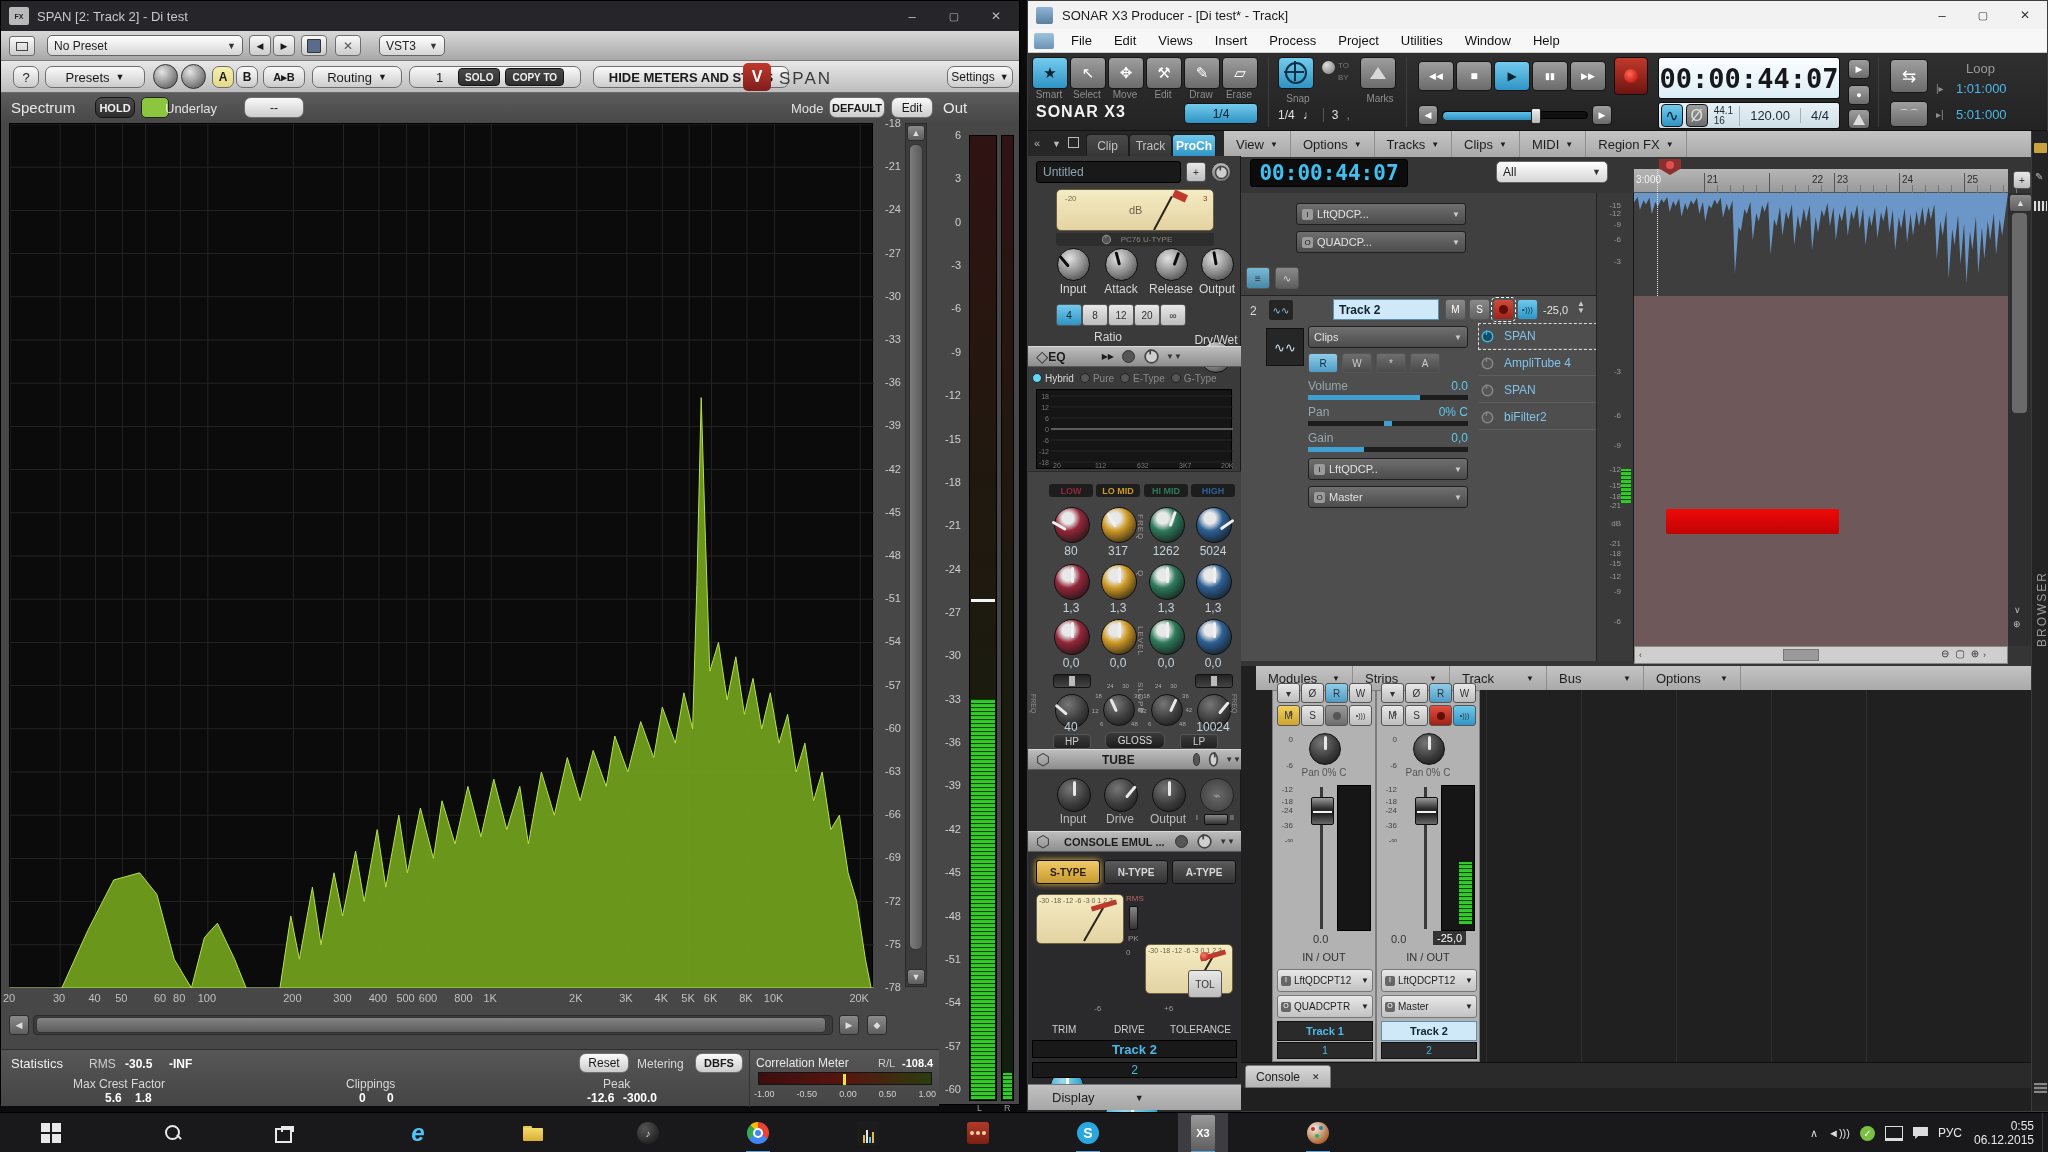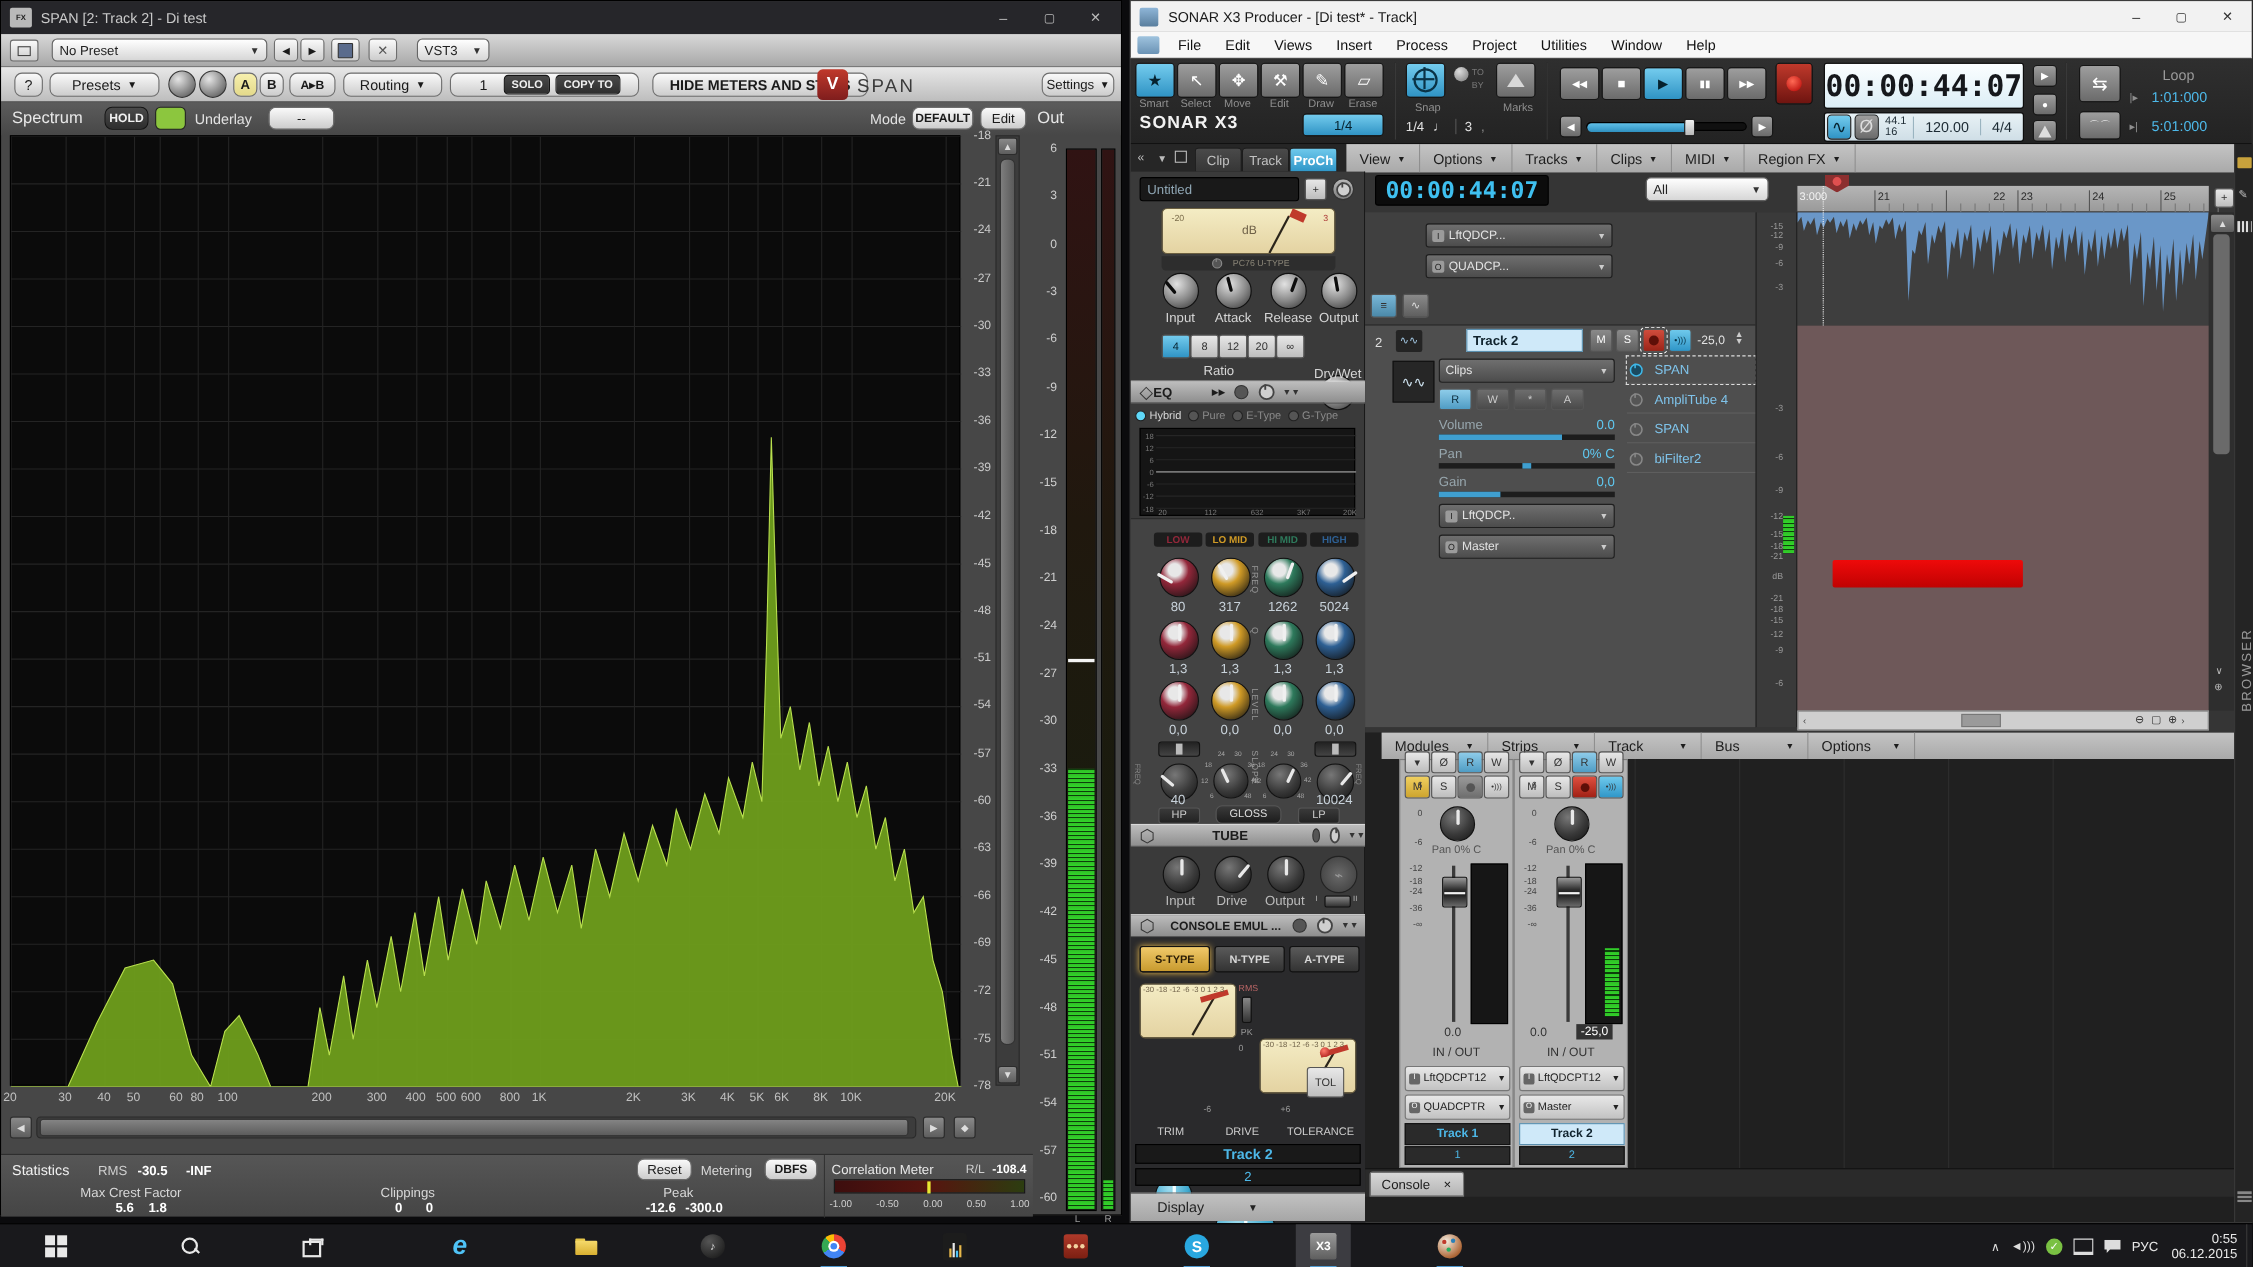--- a/index.html
+++ b/index.html
@@ -137,21 +137,21 @@
       <span class="w f14" style="left:778px;top:8px;color:#3a3a3a;letter-spacing:2px;font-size:17px;">SPAN</span>
       <div class="w b1 f12" style="left:946px;top:5px;width:66px;height:22px;gap:5px;">
           <span>Settings</span>
           <span class="f9">▼</span>
         </div>
     </div>
     <div class="w sp-sbar">
       <span class="w" style="left:10px;top:6px;font-size:15px;color:#e8e8e8;">Spectrum</span>
       <div class="w b2 f11" style="left:94px;top:4px;width:40px;height:21px;">HOLD</div>
       <div class="w" style="left:140px;top:4px;width:28px;height:21px;background:#8cc63e;border:1px solid #222;border-radius:5px;"></div>
-      <span class="w f13" style="left:176px;top:8px;color:#e2e2e2;">Underlay</span>
+      <span class="w f13" style="left:164px;top:8px;color:#e2e2e2;">Underlay</span>
       <div class="w b1 f12" style="left:243px;top:4px;width:60px;height:21px;">--</div>
       <span class="w f13" style="left:790px;top:8px;color:#e2e2e2;">Mode</span>
       <div class="w b1 f11" style="left:828px;top:4px;width:56px;height:21px;font-weight:bold;">DEFAULT</div>
       <div class="w b1 f12" style="left:890px;top:4px;width:42px;height:21px;">Edit</div>
       <span class="w" style="left:942px;top:6px;font-size:15px;color:#e8e8e8;">Out</span>
     </div>
     <div class="w sp-plot">
       <svg id="spec-svg" width="864" height="864">
           <line x1="0" y1="0" x2="864" y2="0" stroke="#242424" stroke-width="1"></line>
           <line x1="0" y1="43.2" x2="864" y2="43.2" stroke="#242424" stroke-width="1"></line>
@@ -1146,21 +1146,21 @@
         <span style="width:22px;height:22px;background:linear-gradient(#b03a2a,#7c1f12);border-radius:3px;display:flex;align-items:center;justify-content:center;gap:2px;">
           <i style="width:4px;height:4px;border-radius:50%;background:#f2d2a0;"></i>
           <i style="width:4px;height:4px;border-radius:50%;background:#f2d2a0;"></i>
           <i style="width:4px;height:4px;border-radius:50%;background:#f2d2a0;"></i>
         </span>
       </div>
       <div class="tb-ic run" style="left: 1063px;">
         <span style="width:22px;height:22px;border-radius:50%;background:#29a8e0;color:#fff;font-size:14px;font-weight:bold;display:flex;align-items:center;justify-content:center;">S</span>
       </div>
       <div class="tb-ic run act" style="left: 1178px;">
-        <span style="width:24px;height:24px;background:linear-gradient(#9a9a9a,#5e5e5e);color:#fff;font-size:11px;font-weight:bold;display:flex;align-items:center;justify-content:center;border-radius:2px;">X3</span>
+        <span style="width:24px;height:36px;background:linear-gradient(#9a9a9a,#5e5e5e);color:#fff;font-size:11px;font-weight:bold;display:flex;align-items:center;justify-content:center;border-radius:2px;">X3</span>
       </div>
       <div class="tb-ic run" style="left: 1293px;">
         <span style="position:relative;width:22px;height:22px;border-radius:50%;background:radial-gradient(circle at 35% 30%,#f2ece0,#b06a3a 70%,#6e3a1c);">
           <i style="position:absolute;left:4px;top:5px;width:4px;height:4px;border-radius:50%;background:#c0392b;"></i>
           <i style="position:absolute;left:12px;top:4px;width:4px;height:4px;border-radius:50%;background:#2980b9;"></i>
           <i style="position:absolute;left:8px;top:12px;width:4px;height:4px;border-radius:50%;background:#27ae60;"></i>
         </span>
       </div>
     </div>
 </div>

